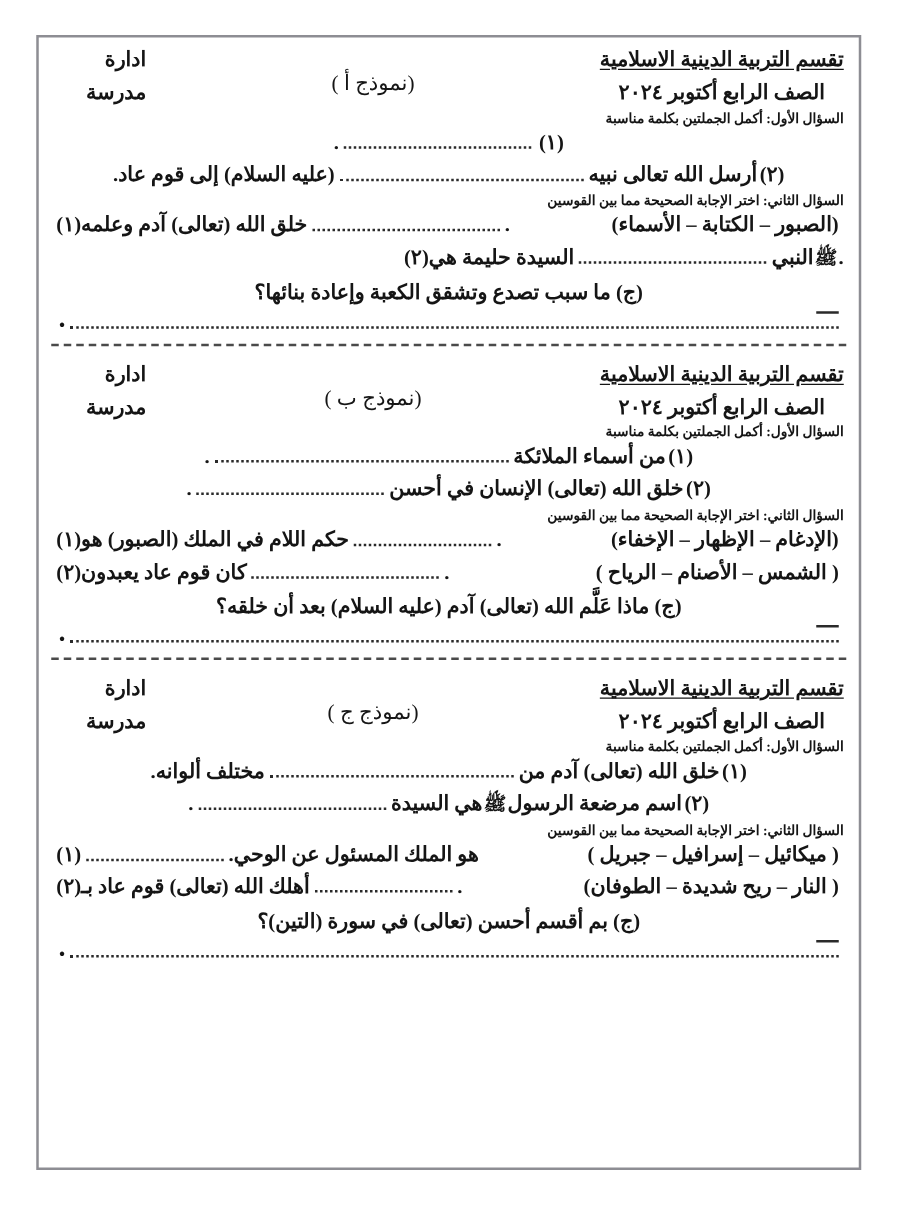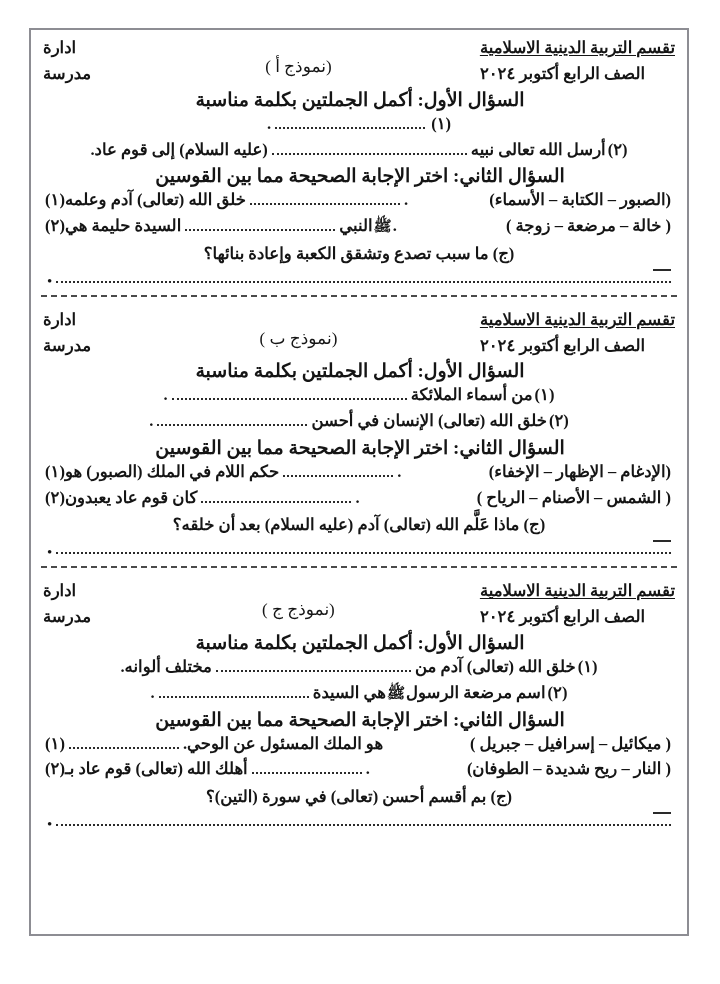--- a/index.html
+++ b/index.html
@@ -45,21 +45,20 @@
     display: flex;
     flex-direction: row;
     justify-content: space-between;
     align-items: flex-start;
     padding-top: 4px;
   }
   .hdr-col {
     display: flex;
     flex-direction: column;
     gap: 2px;
-    align-items: flex-end;
   }
   .hdr-right { text-align: right; min-width: 74px; }
   .hdr-mid   { text-align: center; padding-top: 20px; }
   .hdr-left  { text-align: center; }
 
   .hdr-line {
     font-size: 16.5px;
     font-weight: 700;
     line-height: 1.45;
     white-space: nowrap;
@@ -69,23 +68,23 @@
     text-underline-offset: 2px;
   }
   .hdr-model {
     font-size: 17px;
     font-weight: 400;
     letter-spacing: 1px;
   }
 
   
   .q-title {
-    font-size: 19px;
+    font-size: 11px;
     font-weight: 700;
-    text-align: center;
+    text-align: right;
     text-decoration: underline;
     text-underline-offset: 2px;
     margin: 2px 0 1px 0;
     direction: rtl;
     unicode-bidi: embed;
     padding-left: 2px;
   }
   .q-title-inner { display: inline-block; }
 
   .q-item {
@@ -207,21 +206,20 @@
       <span class="choices">(الصبور – الكتابة – الأسماء)</span>
       <span style="display:flex;align-items:baseline;">
         <span>.</span>
         <span class="dots w-md"></span>
         <span>خلق الله (تعالى) آدم وعلمه</span>
         <span class="q-num">(١)</span>
       </span>
     </div>
 
     <div class="q-item spread">
-      <span class="choices">( خالة  –  مرضعة – زوجة )</span>
       <span style="display:flex;align-items:baseline;">
         <span>.</span>
         <span class="salawat">ﷺ</span>
         <span>النبي</span>
         <span class="dots w-md"></span>
         <span>السيدة حليمة هي</span>
         <span class="q-num">(٢)</span>
       </span>
     </div>
 

